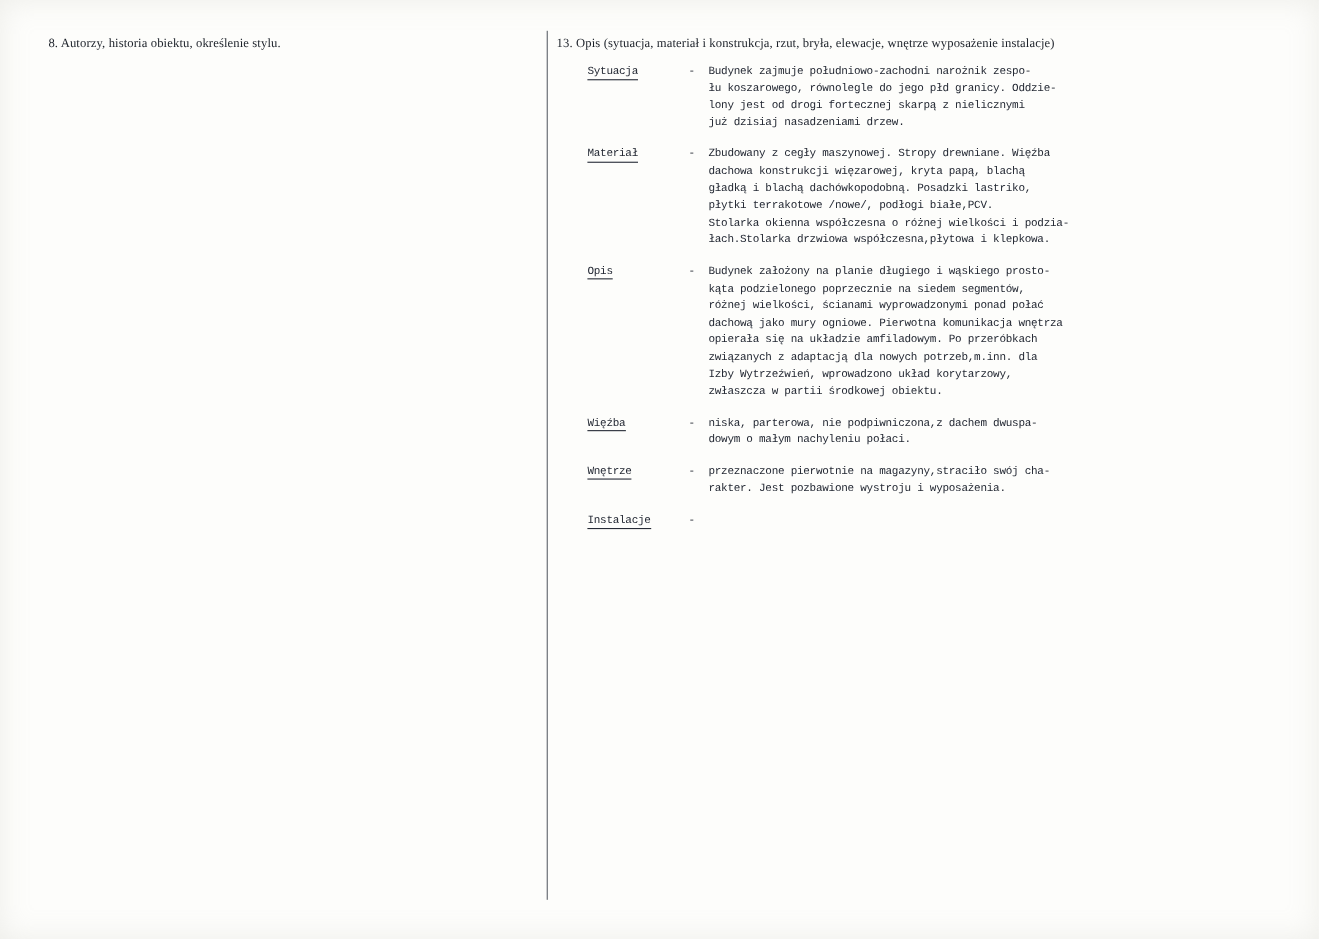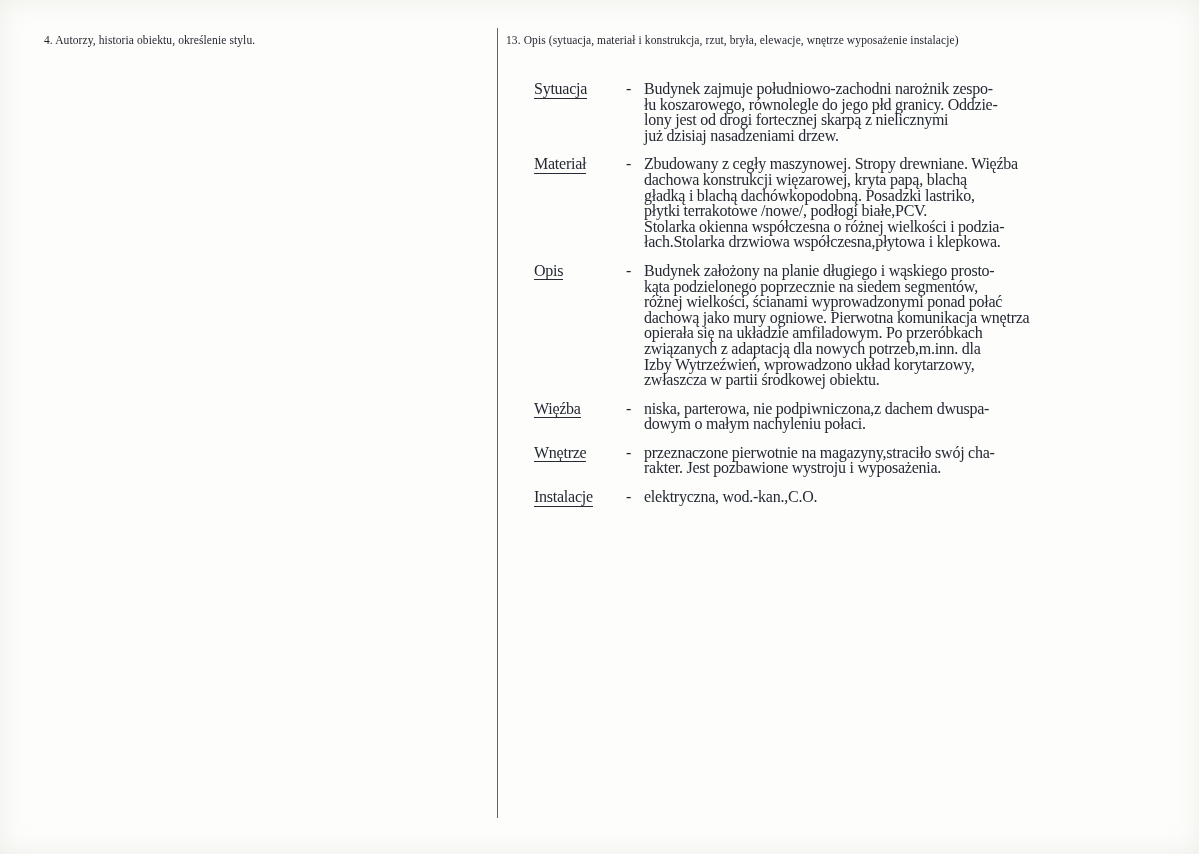--- a/index.html
+++ b/index.html
@@ -54,23 +54,23 @@
 
   .section-header {
     font-family: "Liberation Serif", serif;
     font-size: 11.5px;
     letter-spacing: 0.1px;
     color: #1c2129;
     white-space: nowrap;
   }
 
   .body-block {
-    margin-top: 35px;
-    font-family: Liberation Serif, serif;
-    font-size: 16px;
+    margin-top: 12px;
+    font-family: Liberation Mono, monospace;
+    font-size: 10px;
     line-height: 15.6px;
     color: #232833;
     letter-spacing: -0.25px;
   }
 
   .entry {
     display: flex;
     align-items: flex-start;
     margin-bottom: 13px;
   }
@@ -95,21 +95,21 @@
   }
 </style>
 </head>
 <body>
 
 <div class="page">
 
   <div class="divider"></div>
 
   <div class="col-left">
-    <div class="section-header">4. Autorzy, historia obiektu, określenie stylu.</div>
+    <div class="section-header">8. Autorzy, historia obiektu, określenie stylu.</div>
   </div>
 
   <div class="col-right">
     <div class="section-header">13. Opis (sytuacja, materiał i konstrukcja, rzut, bryła, elewacje, wnętrze wyposażenie instalacje)</div>
 
     <div class="body-block">
 
       <div class="entry">
         <div class="entry-term"><span>Sytuacja</span></div>
         <div class="entry-dash">-</div>
@@ -153,19 +153,18 @@
       <div class="entry">
         <div class="entry-term"><span>Wnętrze</span></div>
         <div class="entry-dash">-</div>
         <div class="entry-text">przeznaczone pierwotnie na magazyny,straciło swój cha-
 rakter. Jest pozbawione wystroju i wyposażenia.</div>
       </div>
 
       <div class="entry">
         <div class="entry-term"><span>Instalacje</span></div>
         <div class="entry-dash">-</div>
-        <div class="entry-text">elektryczna, wod.-kan.,C.O.</div>
       </div>
 
     </div>
   </div>
 
 </div>
 
 </body></html>

